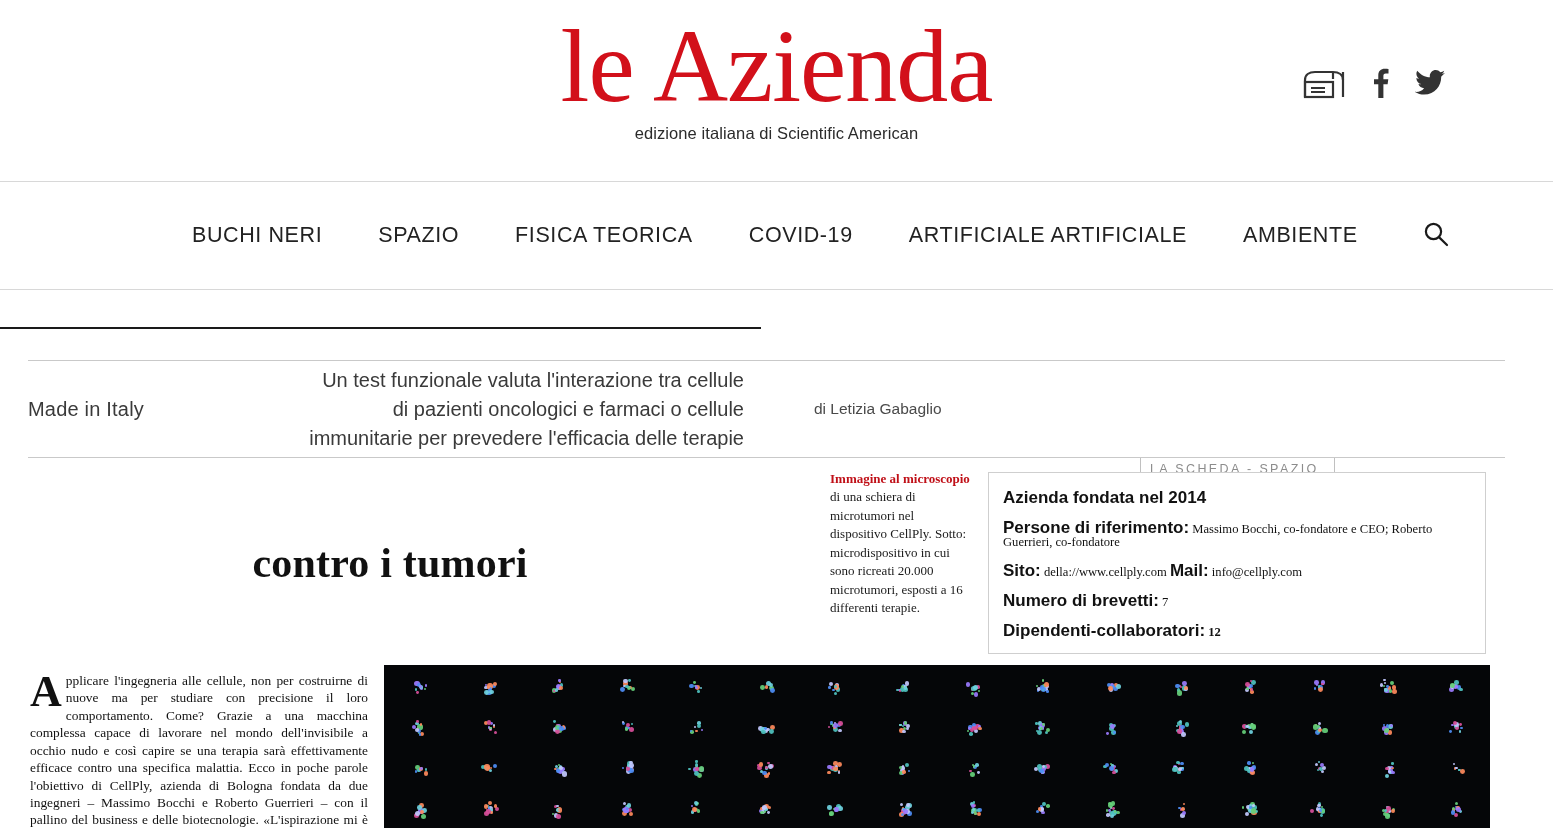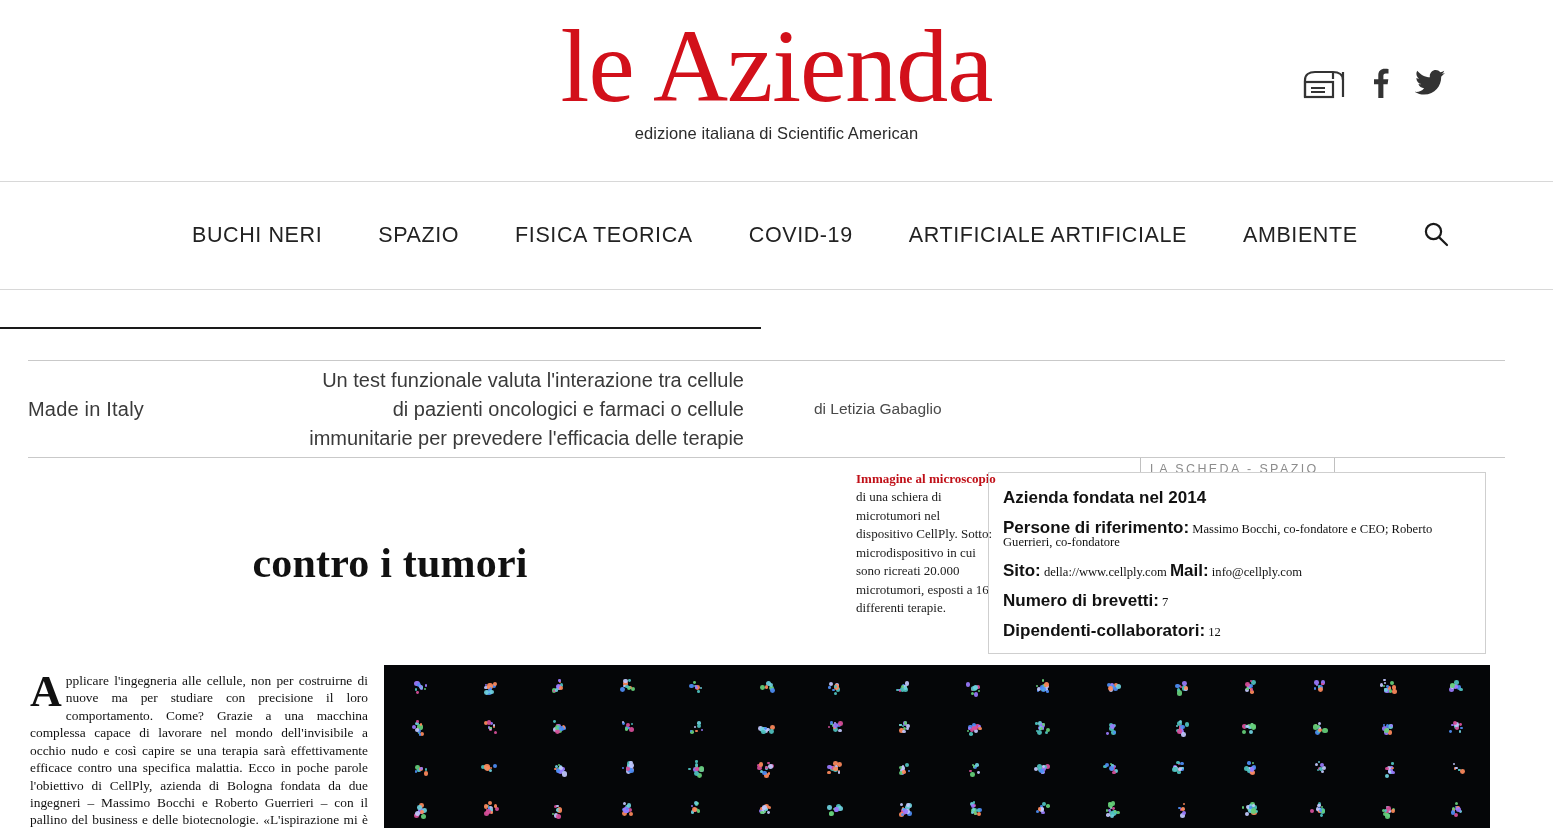--- a/index.html
+++ b/index.html
@@ -117,21 +117,21 @@
   }
   .byline {
     margin-left: 70px;
     font-size: 15.5px;
     color: #4a4a4a;
   }
 
   
   .caption {
     position: absolute;
-    left: 856px;
+    left: 830px;
     top: 180px;
     width: 140px;
     font-family: "Liberation Serif", serif;
     font-size: 13px;
     line-height: 1.42;
     color: #1a1a1a;
   }
   .caption b { color: #c01018; }
 
   
@@ -159,21 +159,21 @@
     width: 498px;
     min-height: 130px;
     border: 1px solid #cfcfcf;
     padding: 16px 16px 14px 14px;
     font-family: "Liberation Serif", serif;
     font-size: 12.6px;
     line-height: 1.0;
     color: #111;
   }
   .scheda-row { margin-bottom: 13px; }
-  .scheda-row:last-child { margin-bottom: 0; }
+  .scheda-row:last-child { margin-bottom: 0; font-weight: bold; }
   .scheda-row b { font-family: "Liberation Sans", sans-serif; font-size: 17px; }
   .scheda-row span.v { font-family: "Liberation Serif", serif; font-size: 12.6px; }
 
   
   .headline {
     position: absolute;
     left: 40px;
     top: 248px;
     width: 700px;
     text-align: center;

